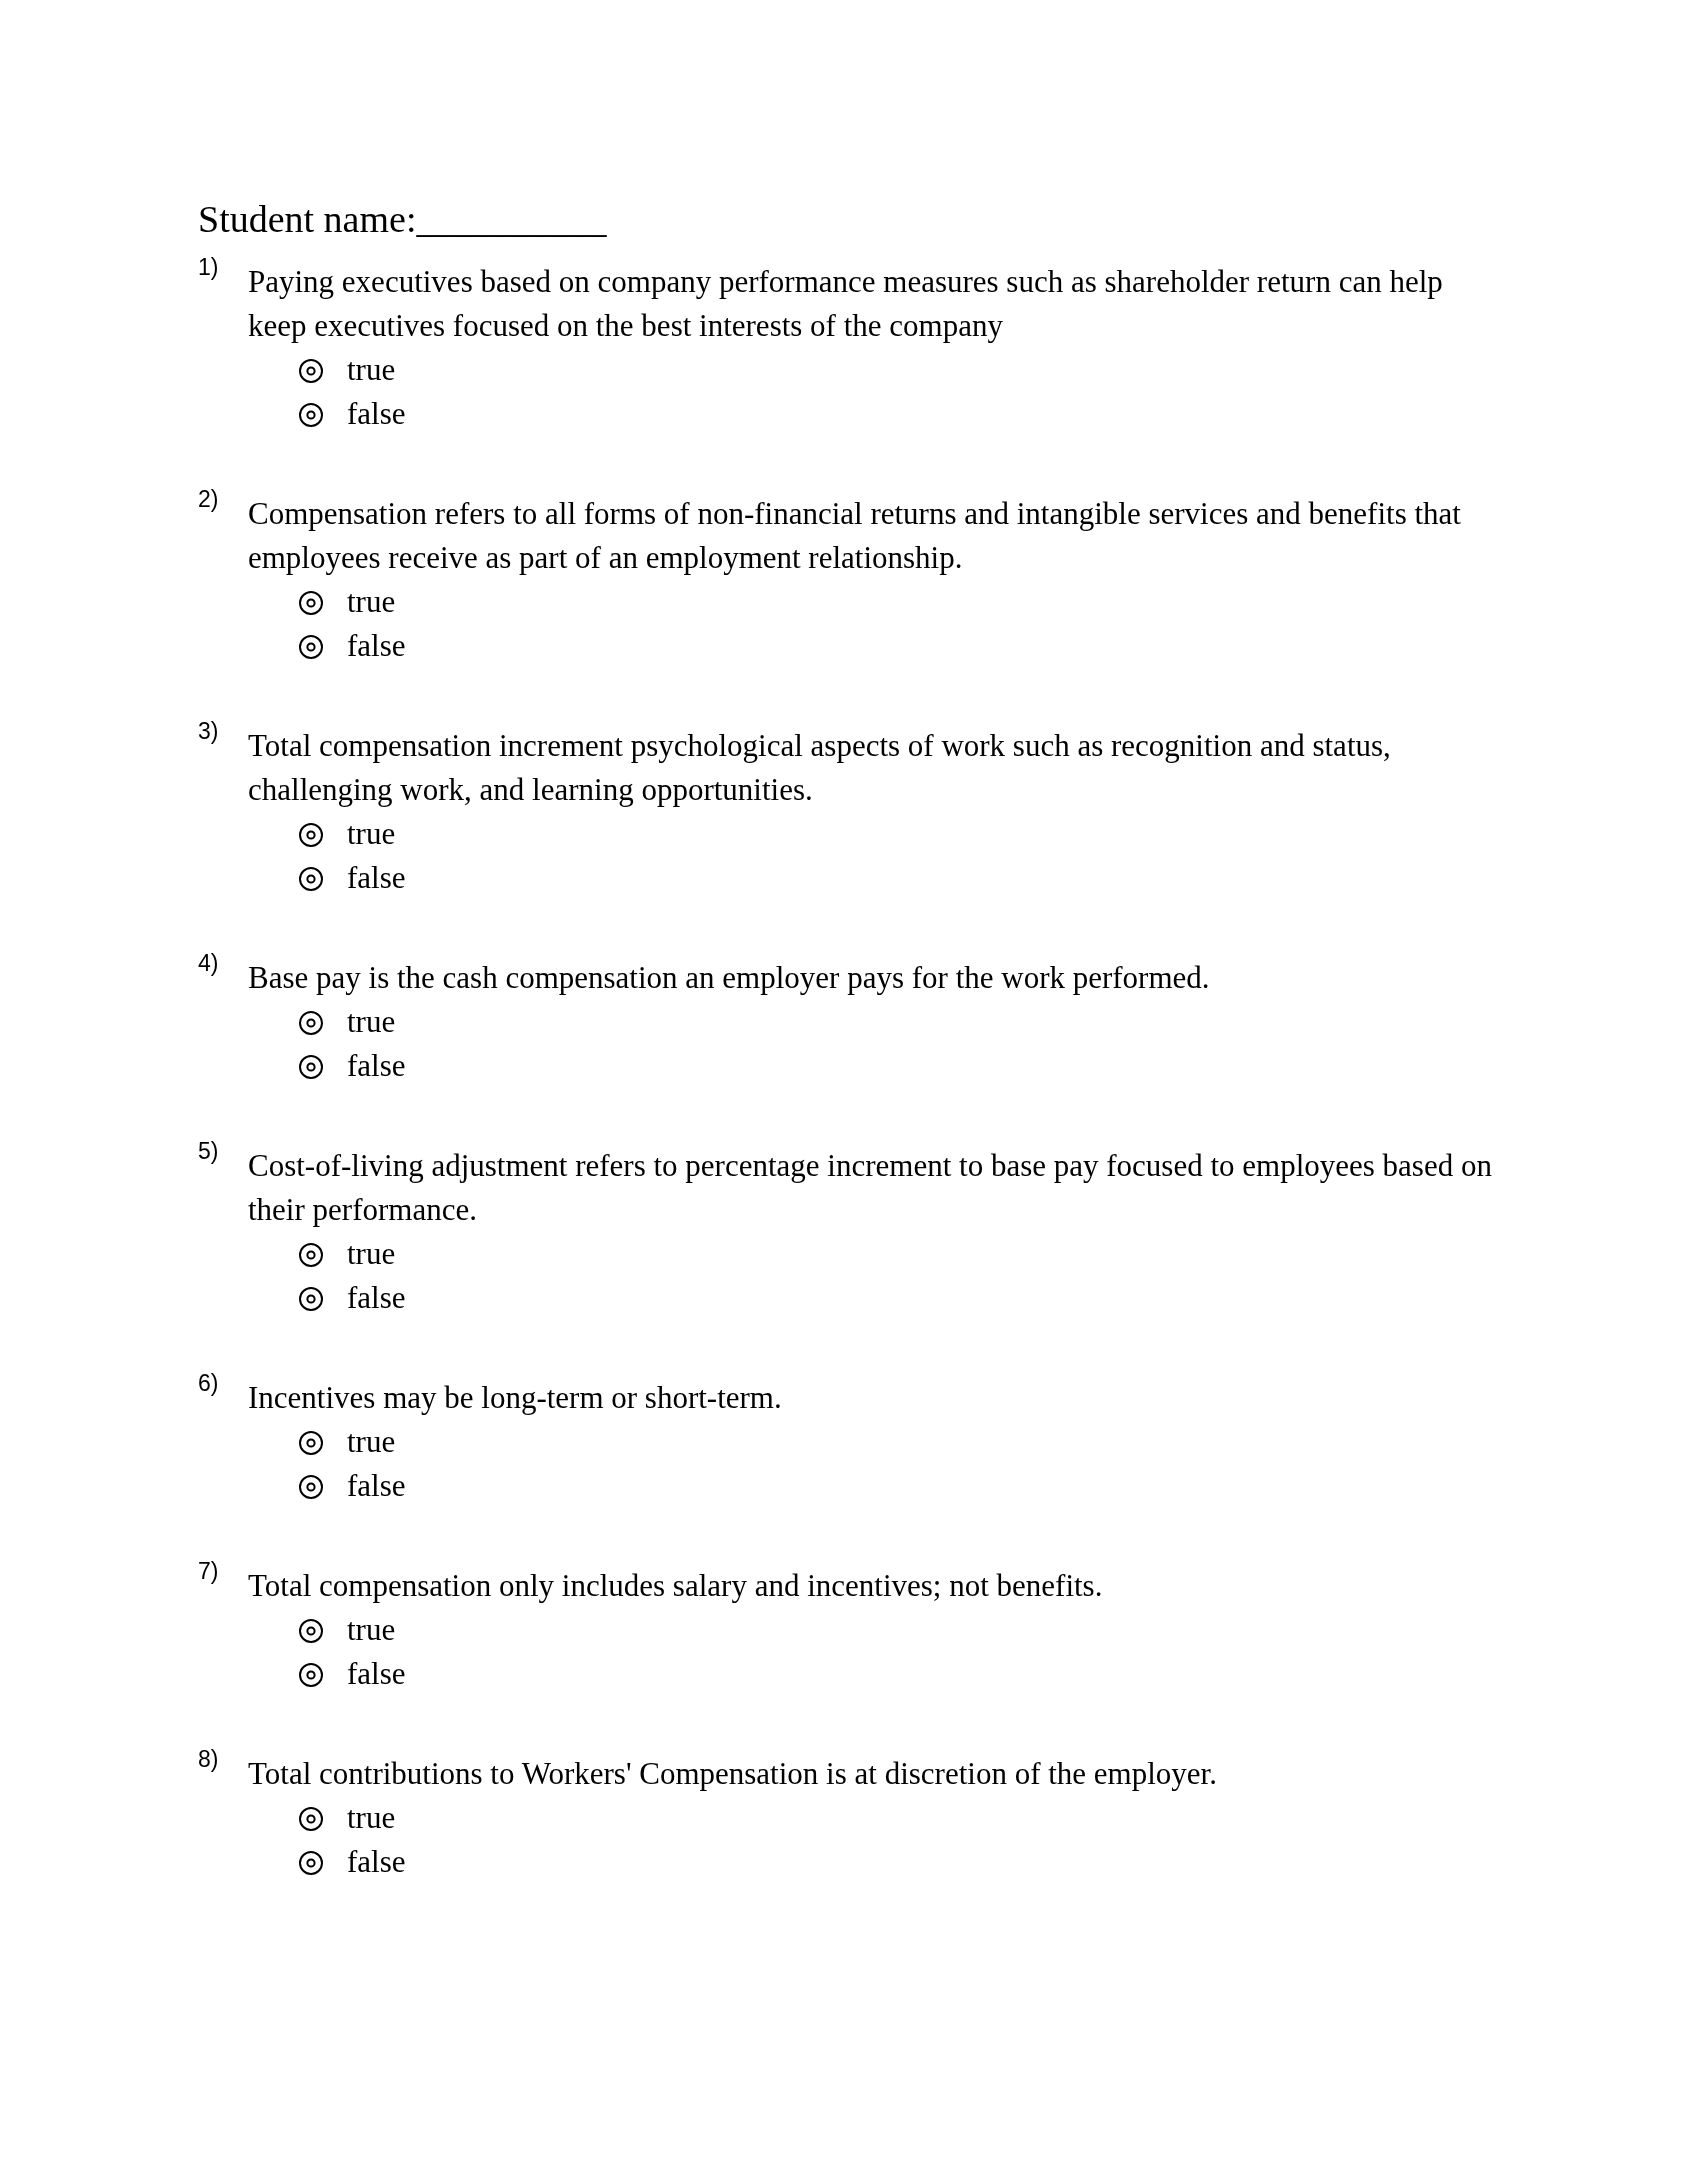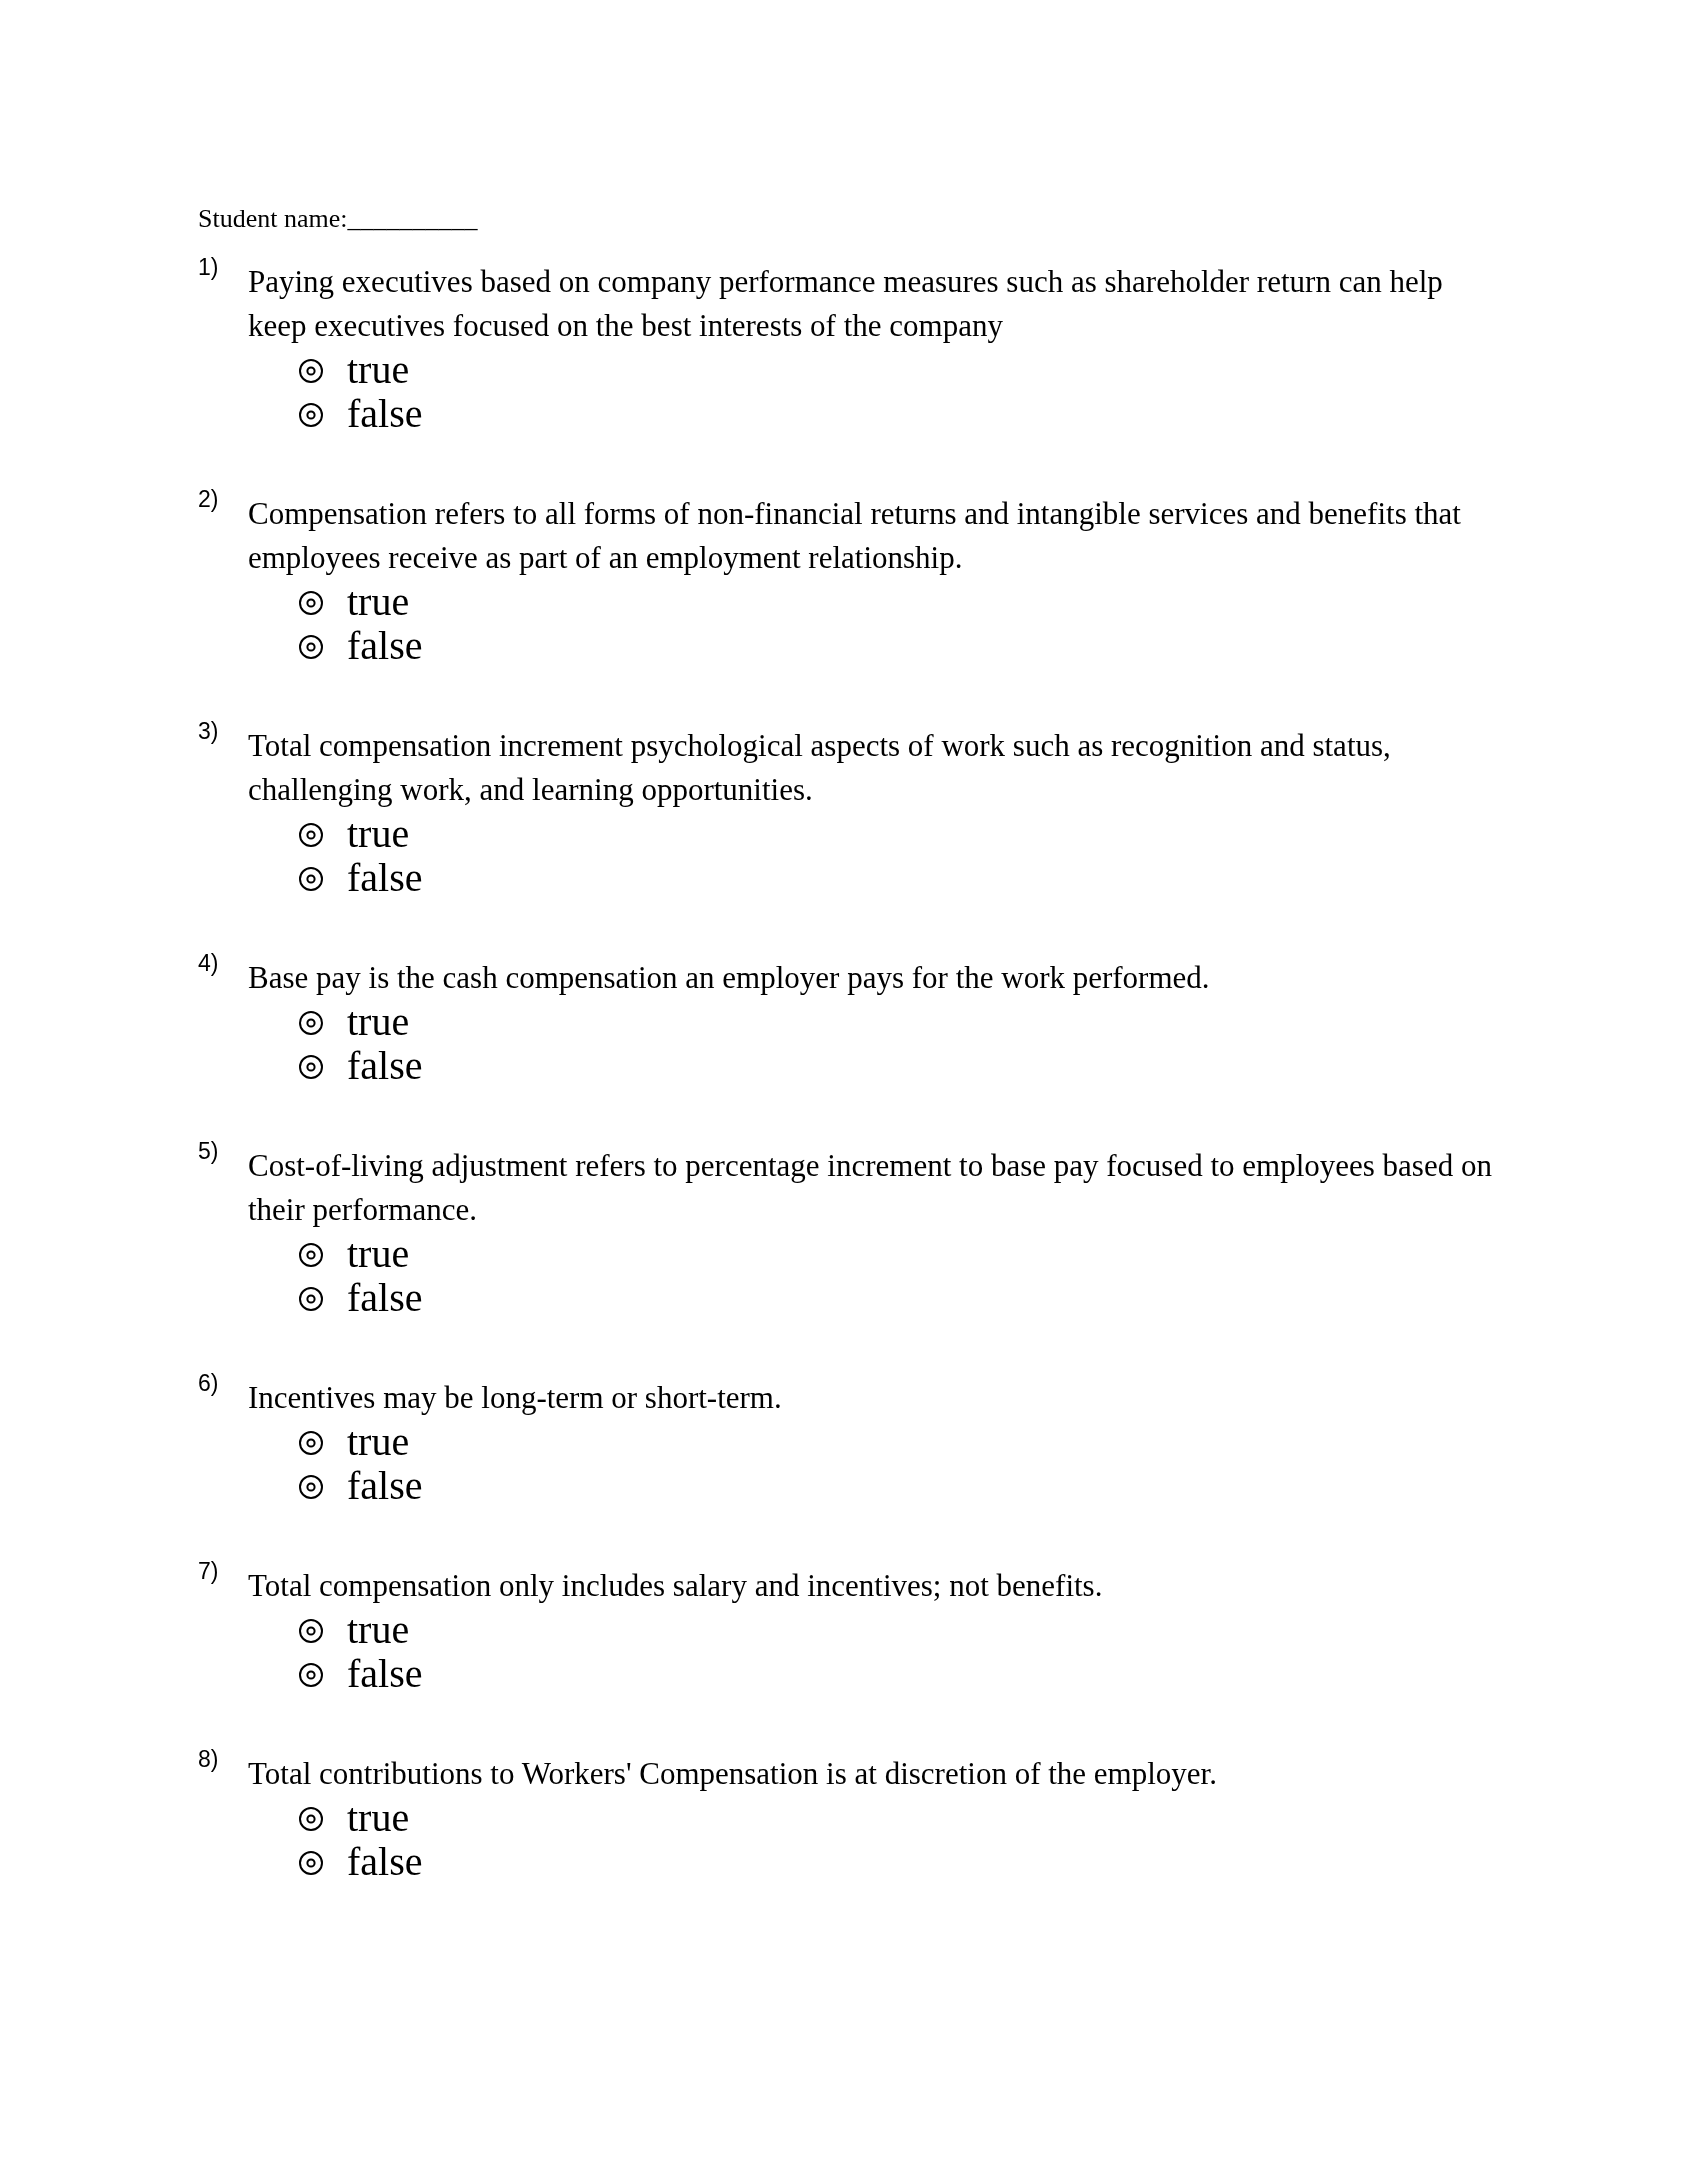--- a/index.html
+++ b/index.html
@@ -15,21 +15,21 @@
       color: #000000;
       font-family: "Liberation Serif", "DejaVu Serif", serif;
     }
     .page {
       position: absolute;
       left: 198px;
       top: 194px;
       width: 1307px;
     }
     .student-name {
-      font-size: 26px;
+      font-size: 38px;
       line-height: 50px;
       margin: 0;
       white-space: pre;
     }
     .instructions {
       font-size: 31px;
       font-weight: bold;
       line-height: 44px;
       margin: 0 0 0 0;
     }
@@ -62,21 +62,21 @@
     }
     .options {
       margin: 0;
       padding: 0 0 0 99px;
       list-style: none;
     }
     .option {
       display: flex;
       align-items: center;
       height: 44px;
-      font-size: 40px;
+      font-size: 31px;
       line-height: 44px;
       cursor: pointer;
     }
     .radio {
       width: 28px;
       height: 28px;
       display: inline-block;
       margin-right: 22px;
       margin-top: 2px;
     }

